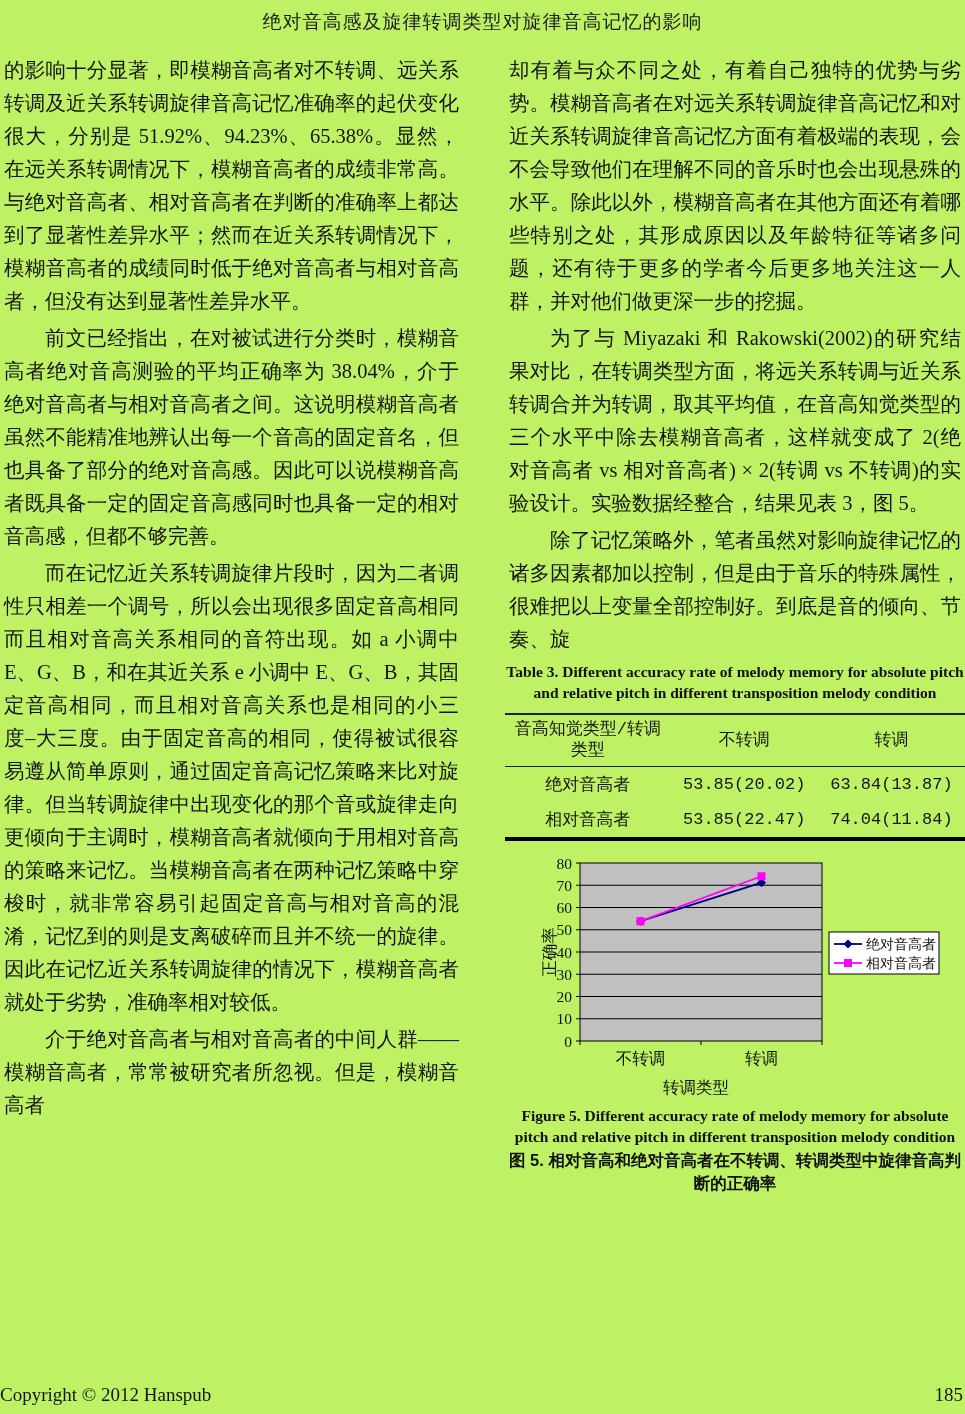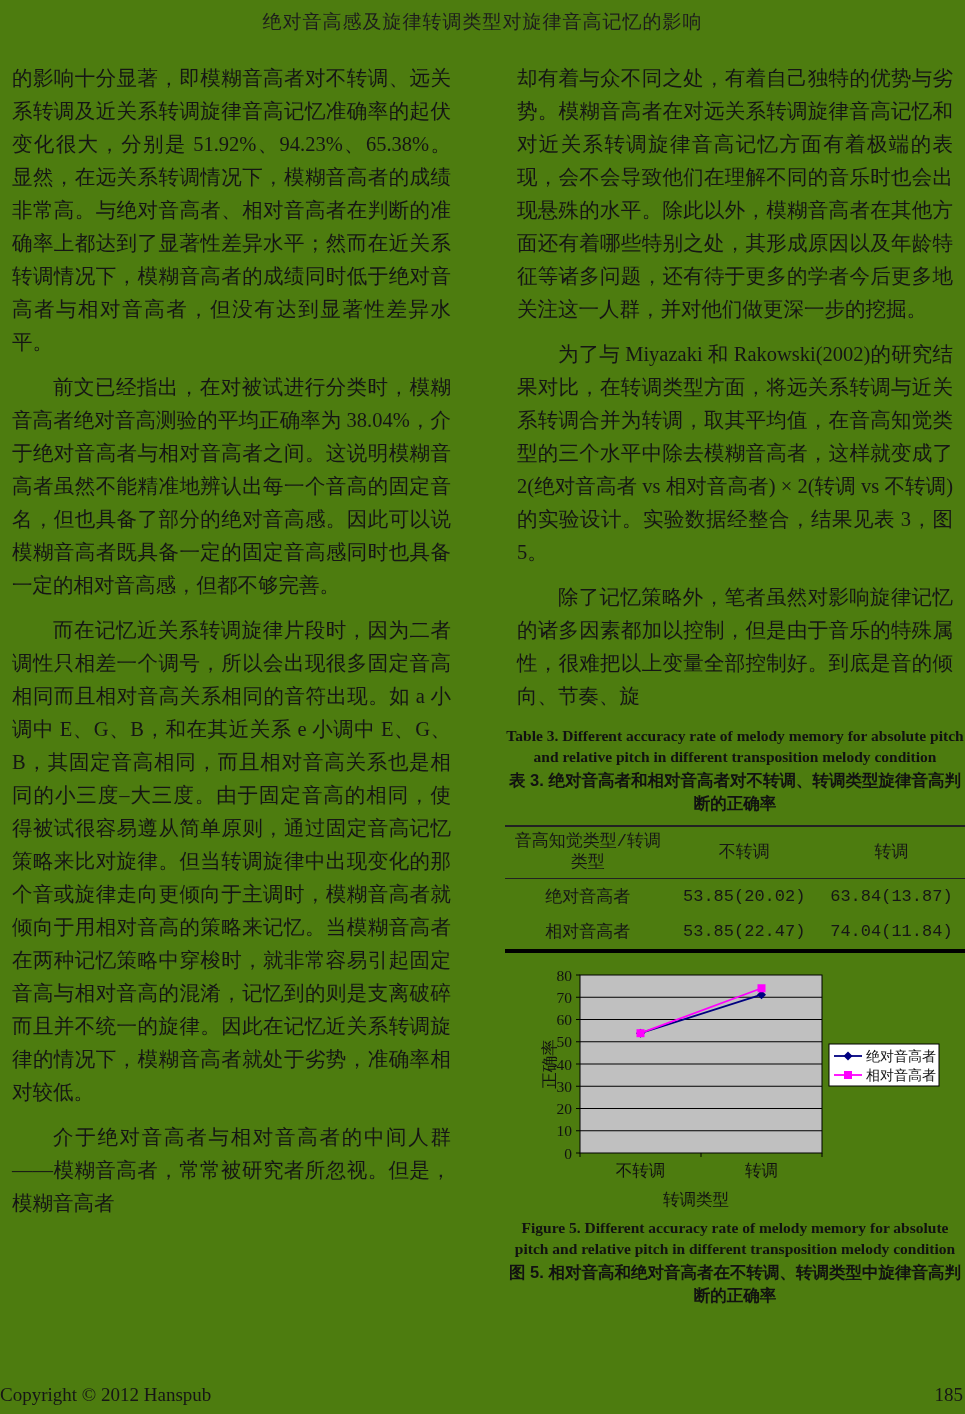--- a/index.html
+++ b/index.html
@@ -1,28 +1,28 @@
 <!DOCTYPE html>
 <html><head>
 <meta charset="utf-8">
 <style>
   html,body{margin:0;padding:0;background:#ffffff;}
   .page{
-    position:relative;width:965px;height:1414px;background:#4d7c0f;
+    position:relative;width:965px;height:1414px;background:#bef264;
     color:#161616;font-family:"Liberation Serif","DejaVu Serif",serif;
     overflow:hidden;
   }
   .running-head{
     text-align:center;font-size:19px;padding-top:9px;letter-spacing:1px;color:#1d1d1d;
   }
   .columns{display:flex;margin-top:15px;}
   .col-left{width:463px;}
   .col-right{width:460px;margin-left:42px;}
   p.body-p{
-    margin:12px;font-size:20.5px;line-height:33px;text-align:justify;
+    margin:4px;font-size:20.5px;line-height:33px;text-align:justify;
     color:#151515;
   }
   p.indent{text-indent:2em;}
   .caption{margin-top:5px;text-align:center;}
   .caption-en{
     font-family:"Liberation Serif","DejaVu Serif",serif;font-weight:bold;
     font-size:15.5px;line-height:21px;color:#111;
   }
   .caption-zh{
     font-family:"Liberation Sans","DejaVu Sans",sans-serif;font-weight:bold;
@@ -66,21 +66,20 @@
       <p class="body-p indent">介于绝对音高者与相对音高者的中间人群——模糊音高者，常常被研究者所忽视。但是，模糊音高者</p>
     </div>
 
     <div class="col-right">
       <p class="body-p">却有着与众不同之处，有着自己独特的优势与劣势。模糊音高者在对远关系转调旋律音高记忆和对近关系转调旋律音高记忆方面有着极端的表现，会不会导致他们在理解不同的音乐时也会出现悬殊的水平。除此以外，模糊音高者在其他方面还有着哪些特别之处，其形成原因以及年龄特征等诸多问题，还有待于更多的学者今后更多地关注这一人群，并对他们做更深一步的挖掘。</p>
       <p class="body-p indent">为了与 Miyazaki 和 Rakowski(2002)的研究结果对比，在转调类型方面，将远关系转调与近关系转调合并为转调，取其平均值，在音高知觉类型的三个水平中除去模糊音高者，这样就变成了 2(绝对音高者 vs 相对音高者) × 2(转调 vs 不转调)的实验设计。实验数据经整合，结果见表 3，图 5。</p>
       <p class="body-p indent">除了记忆策略外，笔者虽然对影响旋律记忆的诸多因素都加以控制，但是由于音乐的特殊属性，很难把以上变量全部控制好。到底是音的倾向、节奏、旋</p>
 
       <div class="caption">
         <div class="caption-en">Table 3. Different accuracy rate of melody memory for absolute pitch and relative pitch in different transposition melody condition</div>
-        <div class="caption-zh">表 3. 绝对音高者和相对音高者对不转调、转调类型旋律音高判断的正确率</div>
       </div>
 
       <table class="data-table">
         <thead>
           <tr>
             <th class="col-head">音高知觉类型/转调类型</th>
             <th>不转调</th>
             <th>转调</th>
           </tr>
         </thead>

